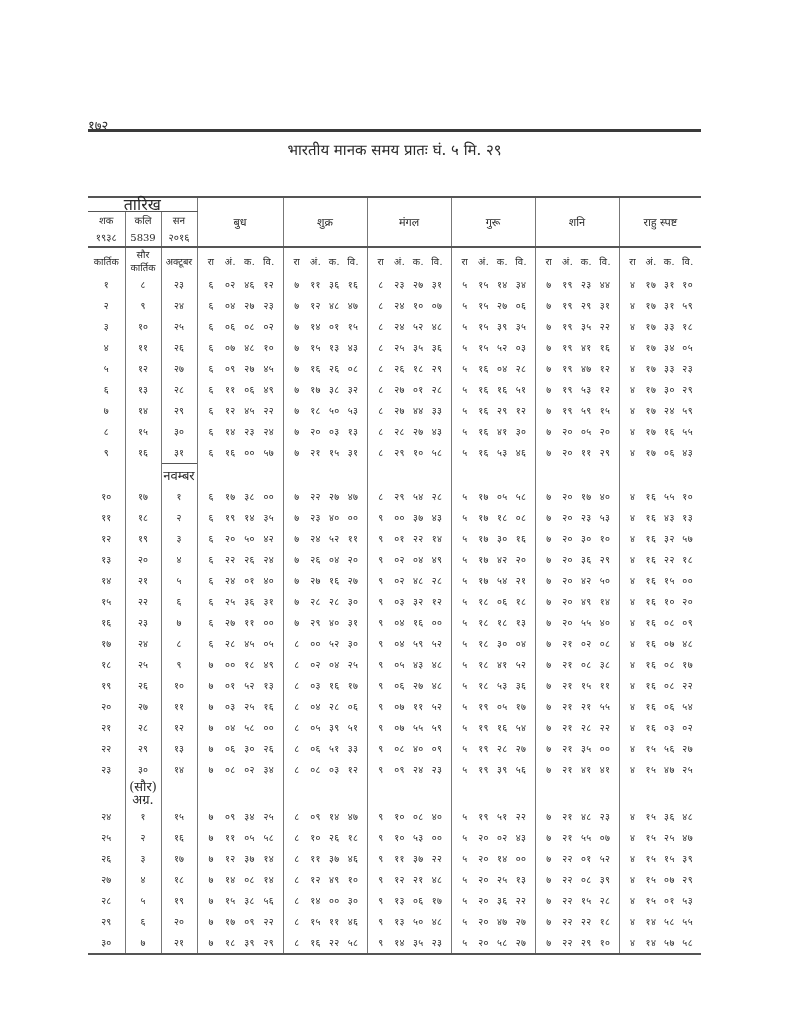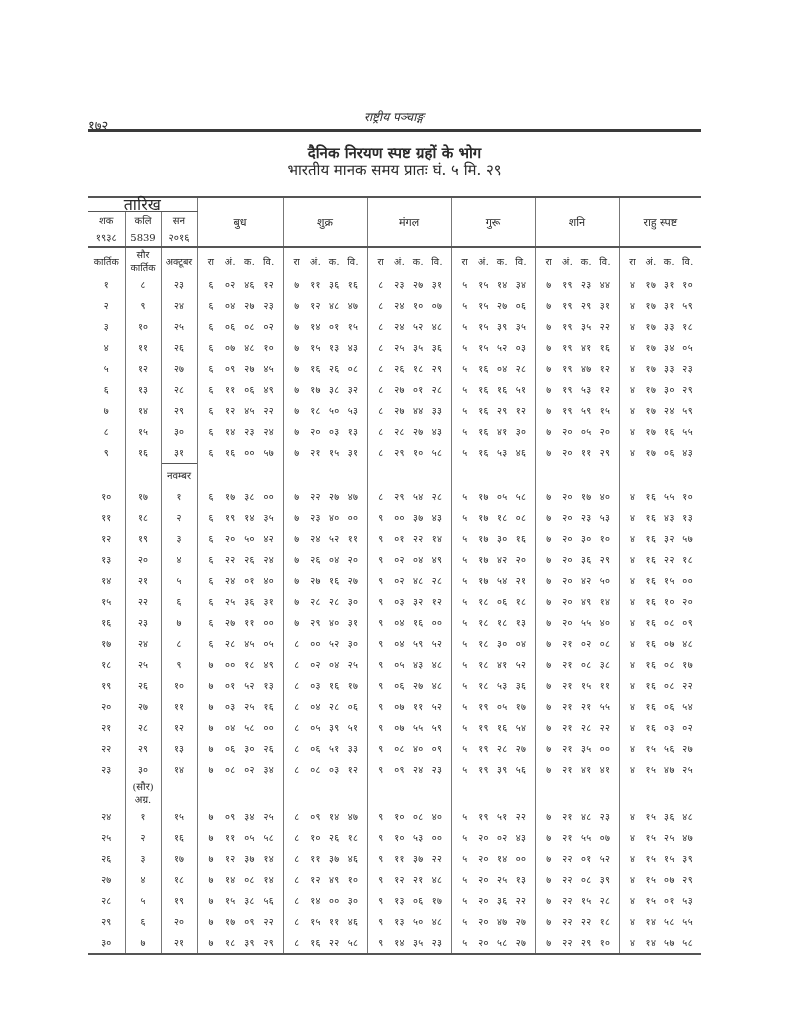--- a/index.html
+++ b/index.html
@@ -25,35 +25,33 @@
   .top-rule td { border-top: 2px solid #555; }
   .hd-date { border-bottom: 1px solid #555; font-size: 16px; }
   .hd-sub { font-size: 10px; height: 17px; margin-top: 20px; }
   .hd-year { font-size: 10px; height: 17px; }
   .hd-planet { font-size: 11px; }
   .colhead td { border-top: 2px solid #555; font-size: 9.5px; height: 20px; }
   .sep-r { border-right: 1px solid #777; }
   .row td { height: 21px; }
   .vals { display: flex; justify-content: space-around; padding: 0 4px; letter-spacing: 0.5px; }
   .vals span { display: inline-block; min-width: 14px; text-align: center; }
-  .month-row td { height: 22px; font-size: 10px; }
+  .month-row td { height: 22px; font-size: 13px; }
   .month-cell { border-top: 1px solid #555; }
   .bottom-rule td { border-top: 2px solid #555; height: 0; }
 </style>
 </head>
 <body>
 
 <div class="page-header">
   <span class="page-number">१७२</span>
-  <div class="running-title">राष्ट्रीय पञ्चाङ्ग</div>
 </div>
 <div class="header-rule"></div>
 
 <div class="title-block">
-  <div class="main-title">दैनिक निरयण स्पष्ट ग्रहों के भोग</div>
   <div class="time-note">भारतीय मानक समय प्रातः घं. ५ मि. २९</div>
 </div>
 
 <table class="ephem">
   <colgroup>
     <col style="width:37px">
       <col style="width:36px">
       <col style="width:36px">
     <col style="width:86px">
       <col style="width:84px">

